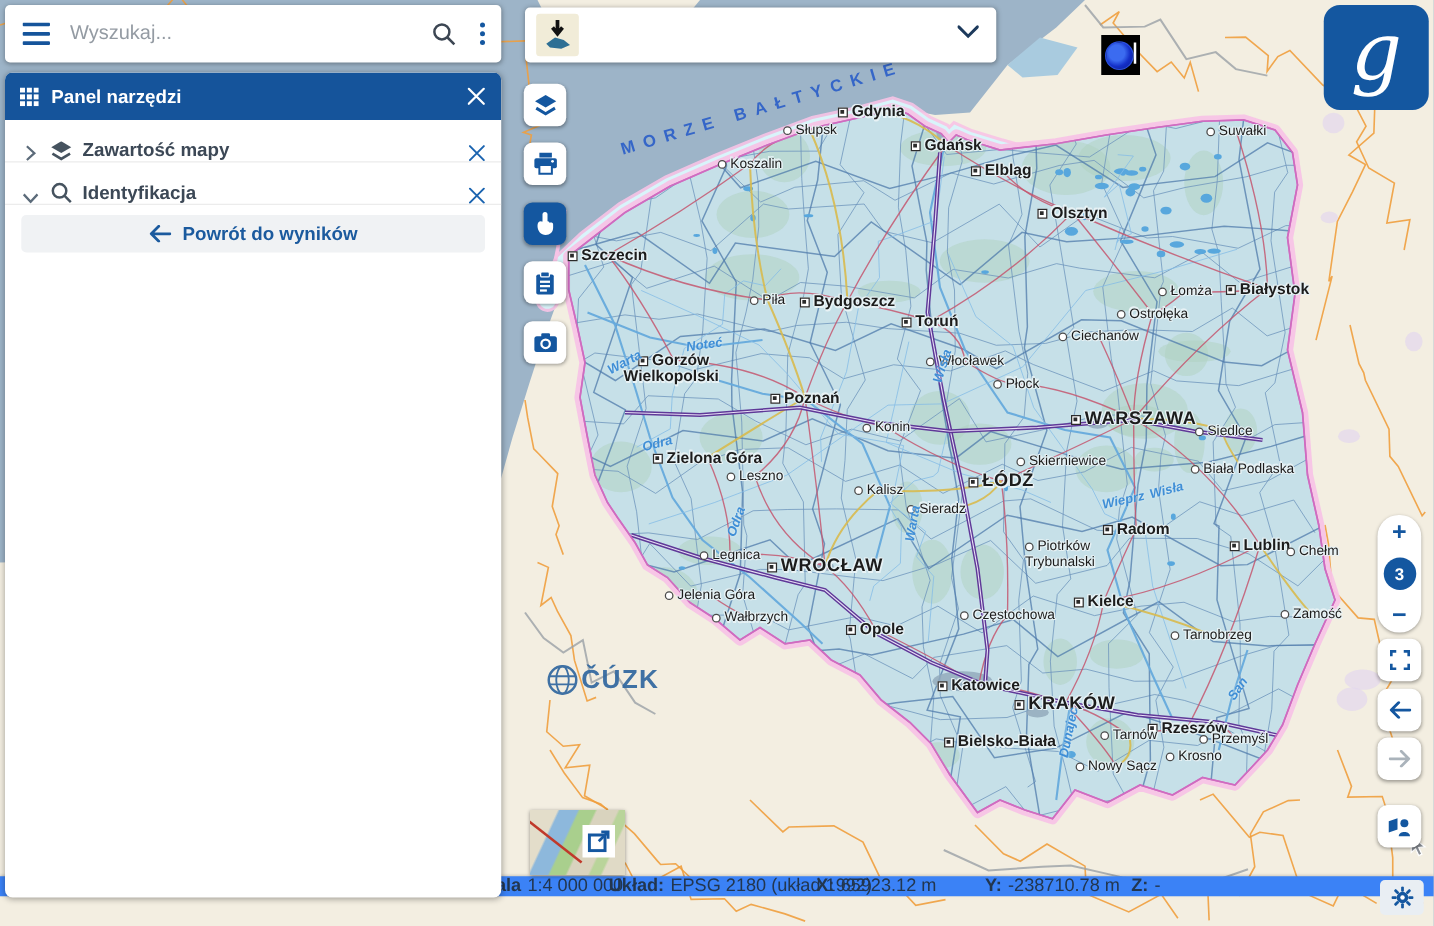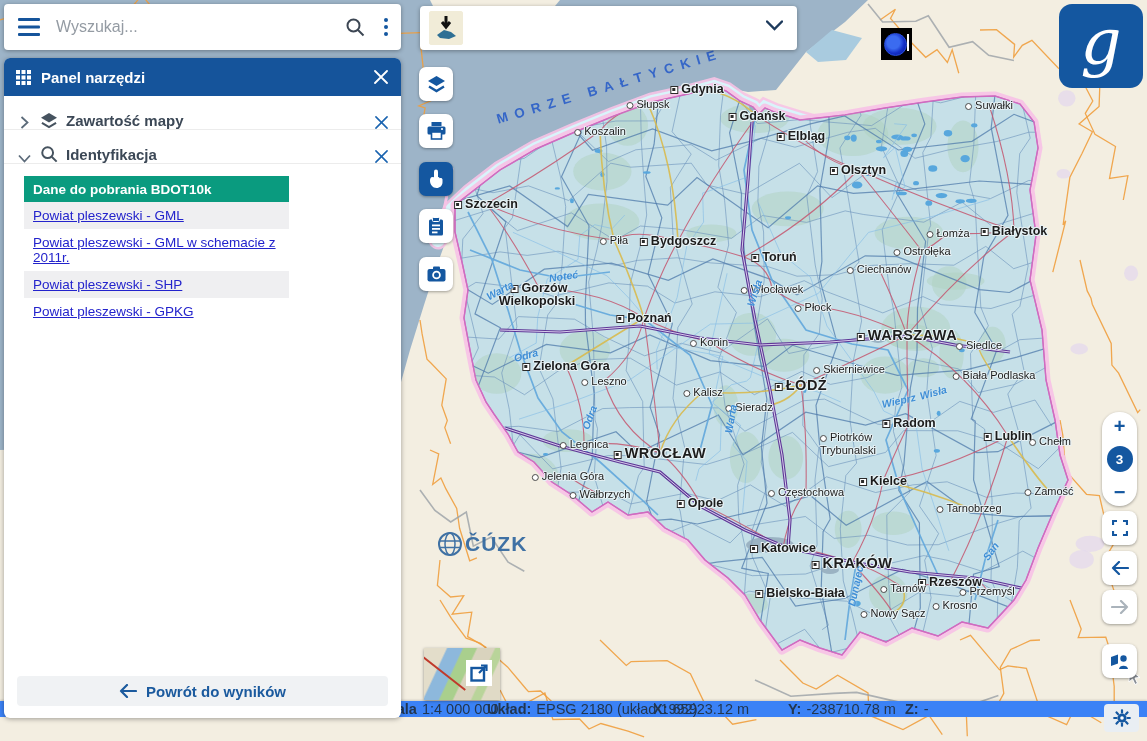--- a/index.html
+++ b/index.html
@@ -359,21 +359,21 @@
       <div class="city c" style="left: 600px; top: 131px;"><span class="mk o"></span>Koszalin</div>
       <div class="city b" style="left: 801px; top: 136px;"><span class="mk s"></span>Elbląg</div>
       <div class="city c" style="left: 989px; top: 105px;"><span class="mk o"></span>Suwałki</div>
       <div class="city b" style="left: 858px; top: 170px;"><span class="mk s"></span>Olsztyn</div>
       <div class="city b" style="left: 486px; top: 204px;"><span class="mk s"></span>Szczecin</div>
       <div class="city b" style="left: 1014px; top: 231px;"><span class="mk s"></span>Białystok</div>
       <div class="city c" style="left: 948px; top: 233px;"><span class="mk o"></span>Łomża</div>
       <div class="city c" style="left: 922px; top: 251px;"><span class="mk o"></span>Ostrołęka</div>
       <div class="city c" style="left: 614px; top: 240px;"><span class="mk o"></span>Piła</div>
       <div class="city b" style="left: 678px; top: 241px;"><span class="mk s"></span>Bydgoszcz</div>
-      <div class="city b" style="left: 744px; top: 257px; margin-left: 30px;"><span class="mk s"></span>Toruń</div>
+      <div class="city b" style="left: 744px; top: 257px;"><span class="mk s"></span>Toruń</div>
       <div class="city c" style="left: 879px; top: 269px;"><span class="mk o"></span>Ciechanów</div>
       <div class="city b" style="left: 539px; top: 288px;"><span class="mk s"></span>Gorzów</div>
       <div class="city b" style="left: 537px; top: 301px;">Wielkopolski</div>
       <div class="city c" style="left: 772px; top: 289px;"><span class="mk o"></span>Włocławek</div>
       <div class="city c" style="left: 813px; top: 307px;"><span class="mk o"></span>Płock</div>
       <div class="city b" style="left: 644px; top: 318px;"><span class="mk s"></span>Poznań</div>
       <div class="city B" style="left: 907px; top: 335px;"><span class="mk s"></span>WARSZAWA</div>
       <div class="city c" style="left: 979px; top: 345px;"><span class="mk o"></span>Siedlce</div>
       <div class="city c" style="left: 709px; top: 342px;"><span class="mk o"></span>Konin</div>
       <div class="city b" style="left: 566px; top: 366px;"><span class="mk s"></span>Zielona Góra</div>
@@ -524,29 +524,20 @@
           </svg>
         </span>
         <span class="t-label">Identyfikacja</span>
         <span class="xbtn">
           <svg width="13" height="13" viewBox="0 0 14 14">
             <path d="M1 1 L13 13 M13 1 L1 13" stroke="#1b64b0" stroke-width="1.7" stroke-linecap="round"></path>
           </svg>
         </span>
       </div>
     </div>
-  <div id="results">
-    <div id="results-header">Dane do pobrania BDOT10k</div>
-    <div id="links">
-        <div class="dl-link"><a>Powiat pleszewski - GML</a></div>
-        <div class="dl-link"><a>Powiat pleszewski - GML w schemacie z 2011r.</a></div>
-        <div class="dl-link"><a>Powiat pleszewski - SHP</a></div>
-        <div class="dl-link"><a>Powiat pleszewski - GPKG</a></div>
-      </div>
-  </div>
   <div id="panel-footer">
     <div id="back-btn">
       <svg width="18" height="14" viewBox="0 0 18 14">
         <path d="M8 1 L2 7 L8 13 M2 7 H17" fill="none" stroke="#1b5a9e" stroke-width="2.2" stroke-linecap="round" stroke-linejoin="round"></path>
       </svg>
       <span>Powrót do wyników</span>
     </div>
   </div>
 </div>
 

